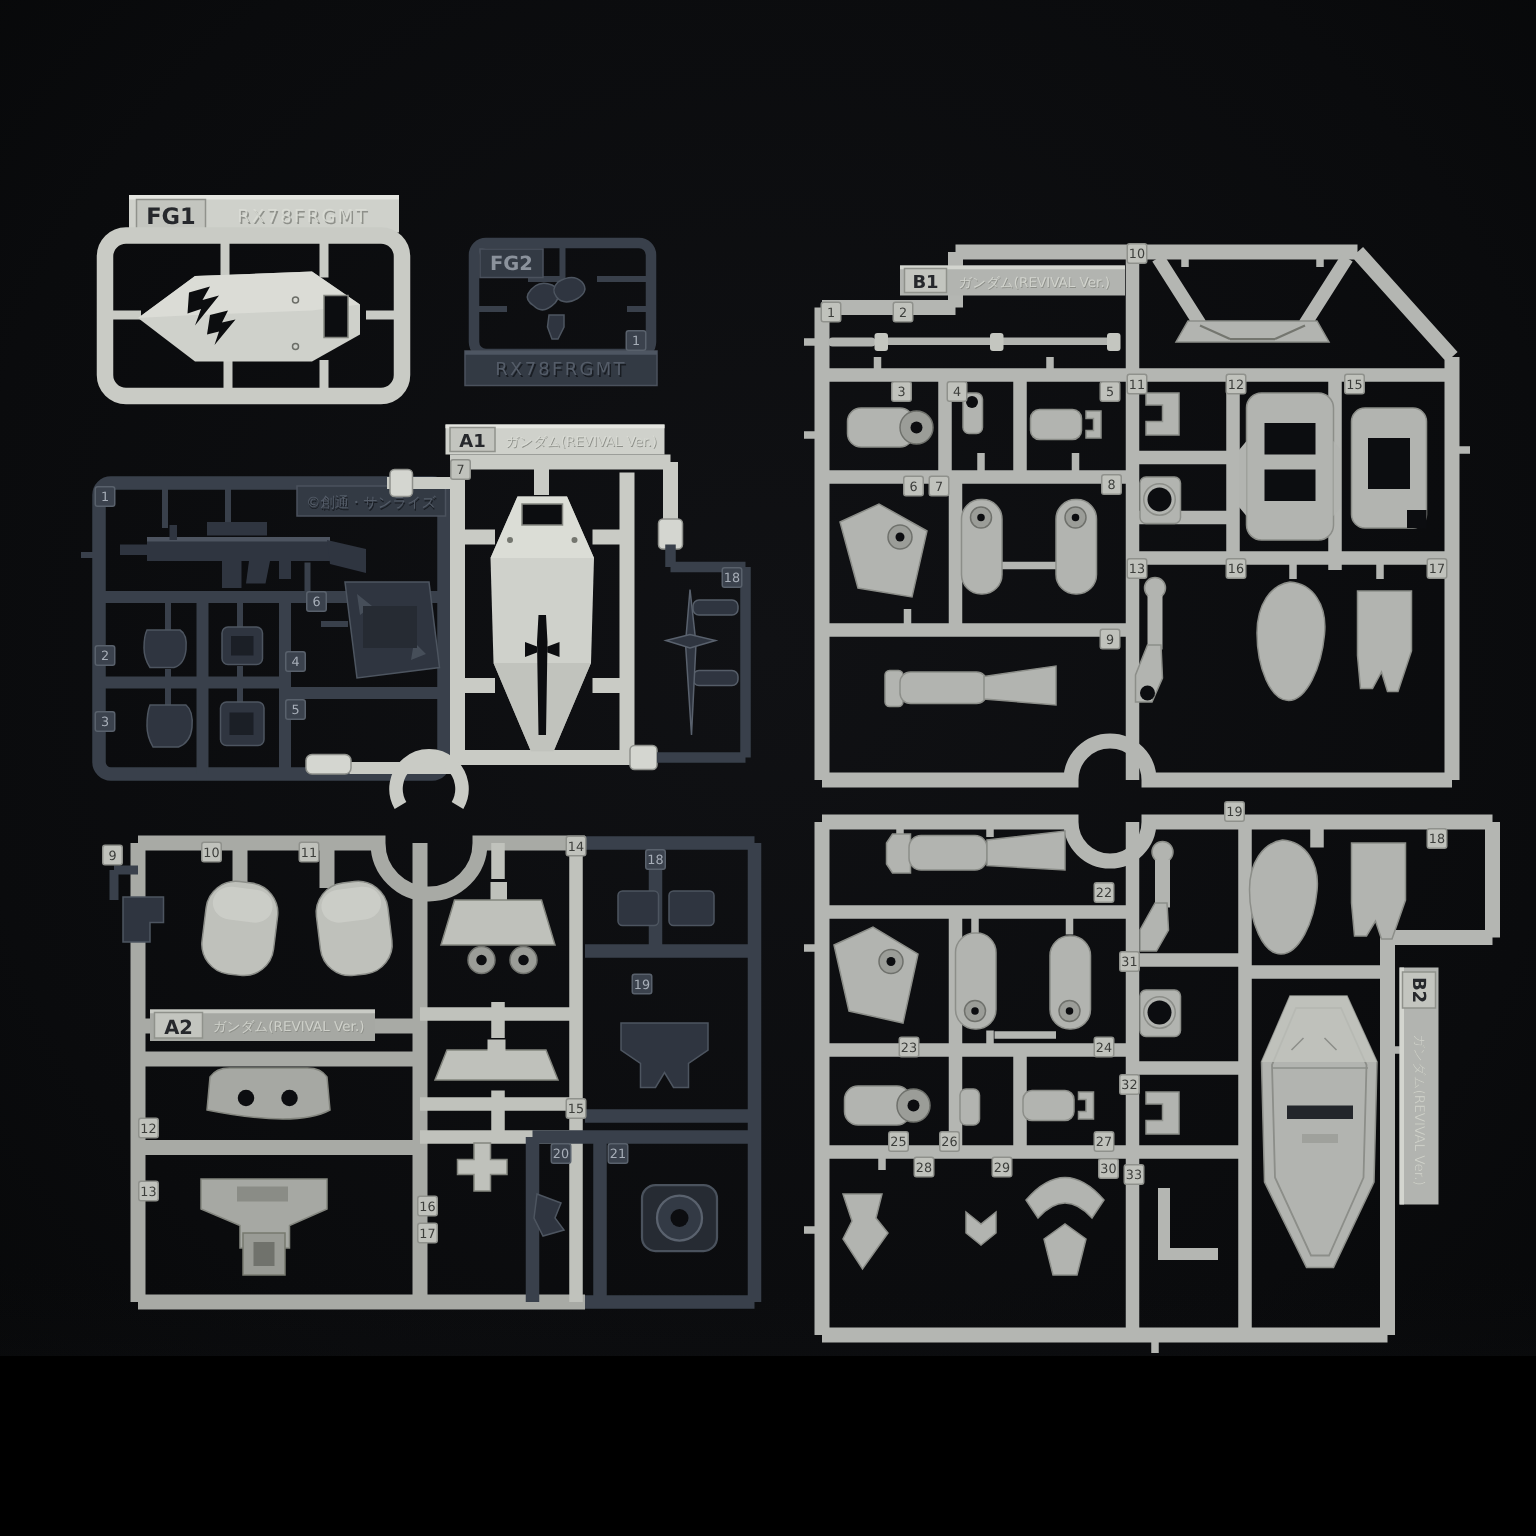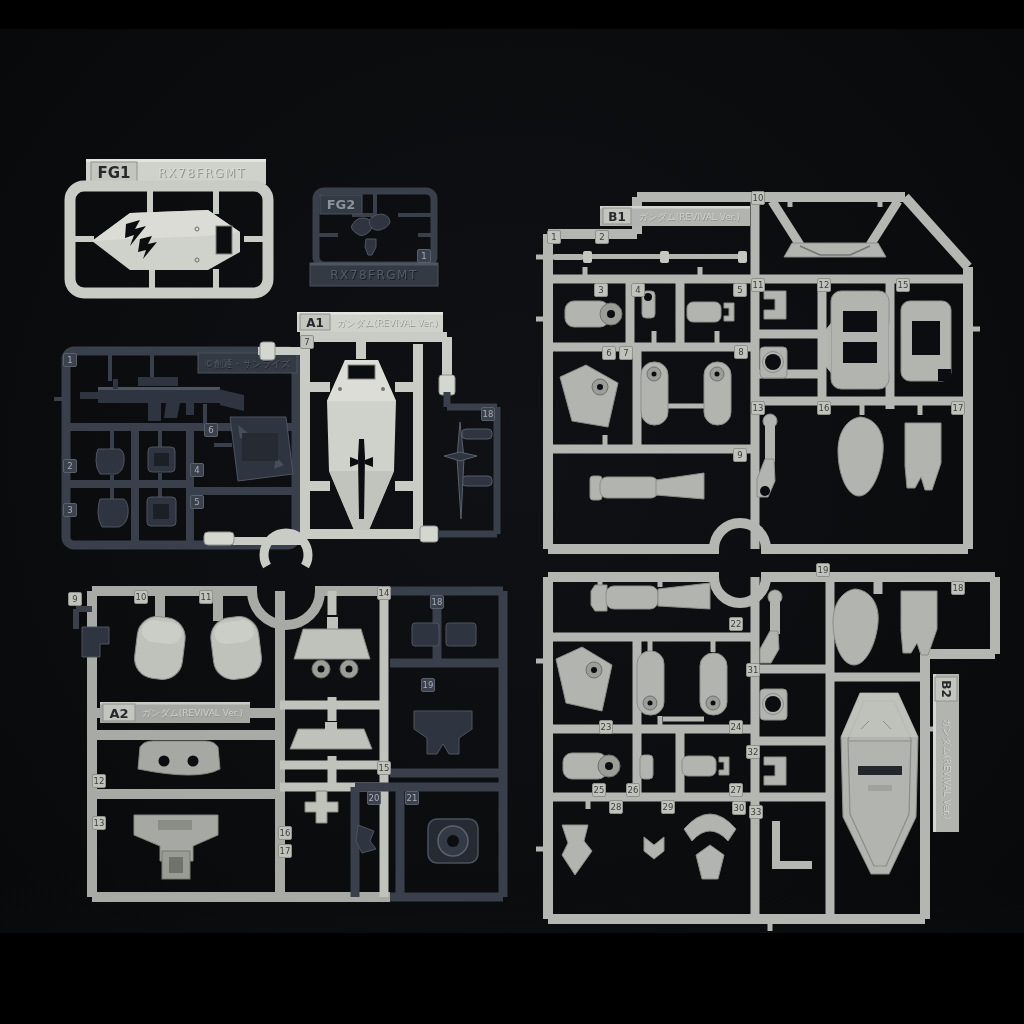--- a/index.html
+++ b/index.html
@@ -1,16 +1,16 @@
 <!DOCTYPE html>
 <html><head>
 <meta charset="utf-8">
 <style>
   html,body{margin:0;padding:0;background:#000;}
-  #stage{width:1024px;height:904px;position:relative;font-family:"DejaVu Sans","Liberation Sans",sans-serif;margin-top:29px;}
+  #stage{width:1024px;height:904px;position:relative;font-family:"DejaVu Sans","Liberation Sans",sans-serif;}
   svg{display:block;}
   text{font-family:"DejaVu Sans","Liberation Sans",sans-serif;}
   .rl{stroke:#c9cbc5;fill:none;}   
   .rb{stroke:#b4b6b2;fill:none;}   
   .rm{stroke:#a8aaa5;fill:none;}   
   .rw{stroke:#c0c2bc;fill:none;}   
   .rd{stroke:#39404b;fill:none;}   
   .pl{fill:#cfd1cb;}               
   .pb{fill:#b2b4b0;}               
   .pm{fill:#a6a8a3;}               

